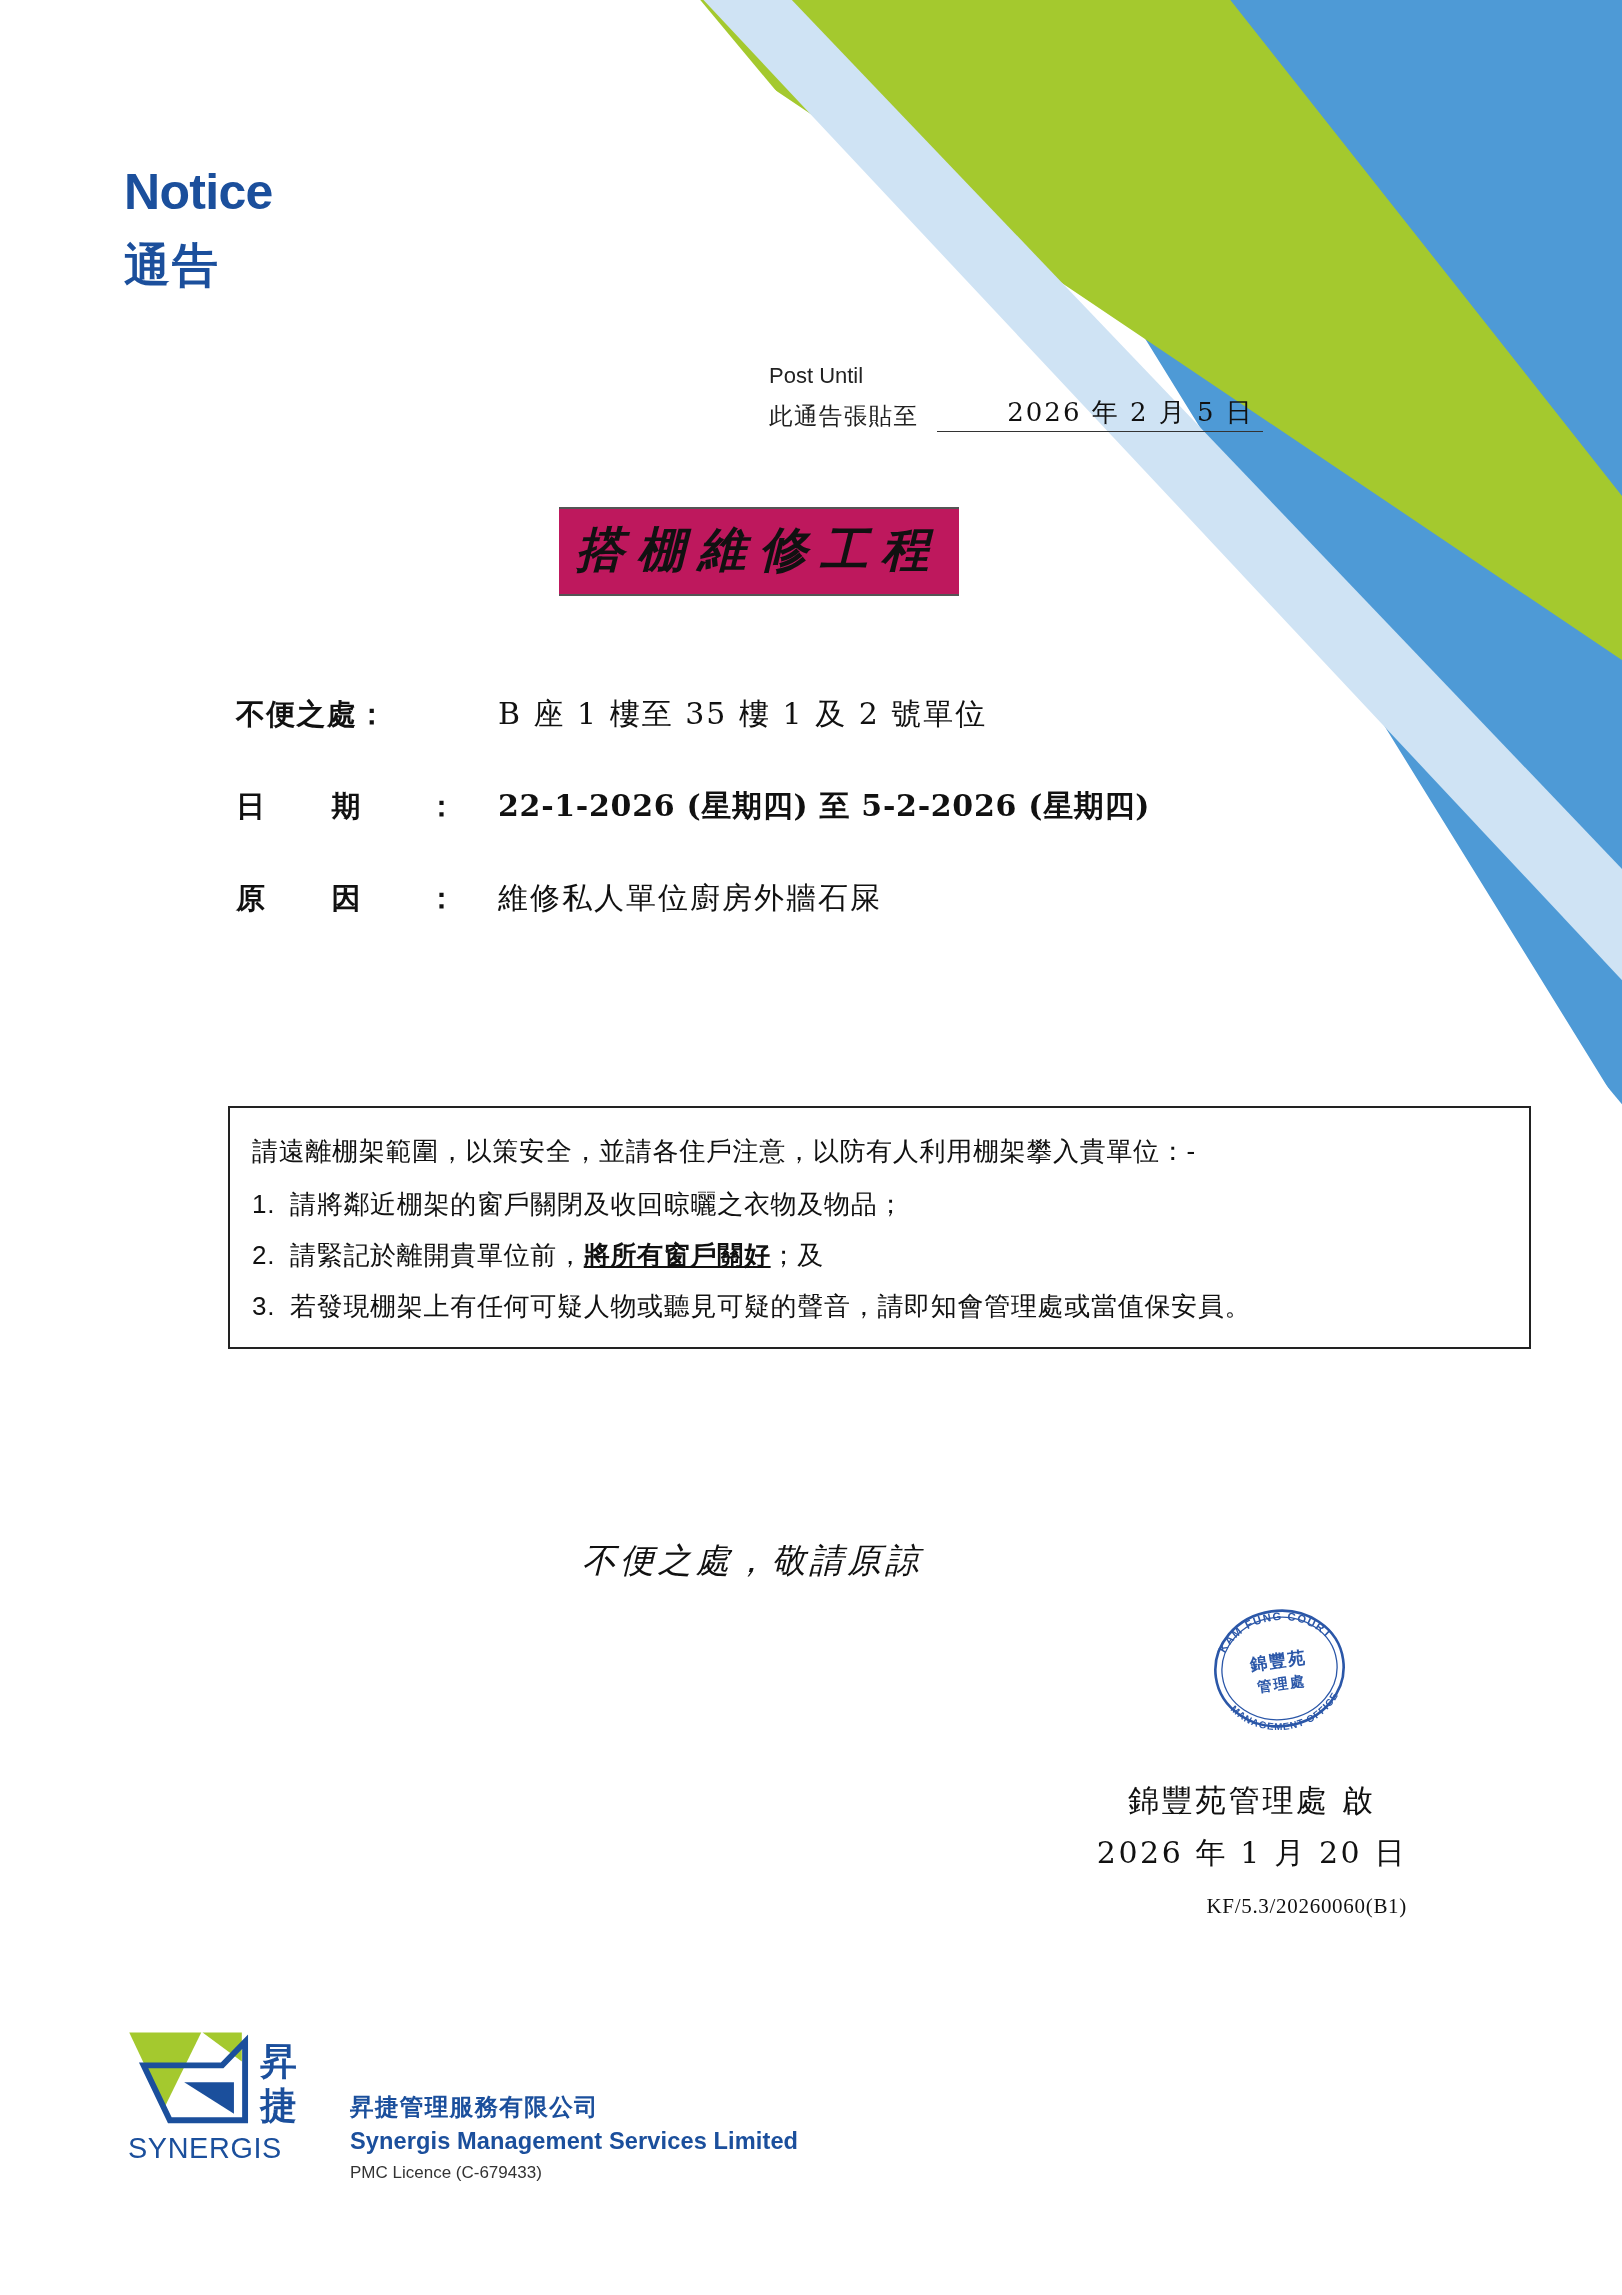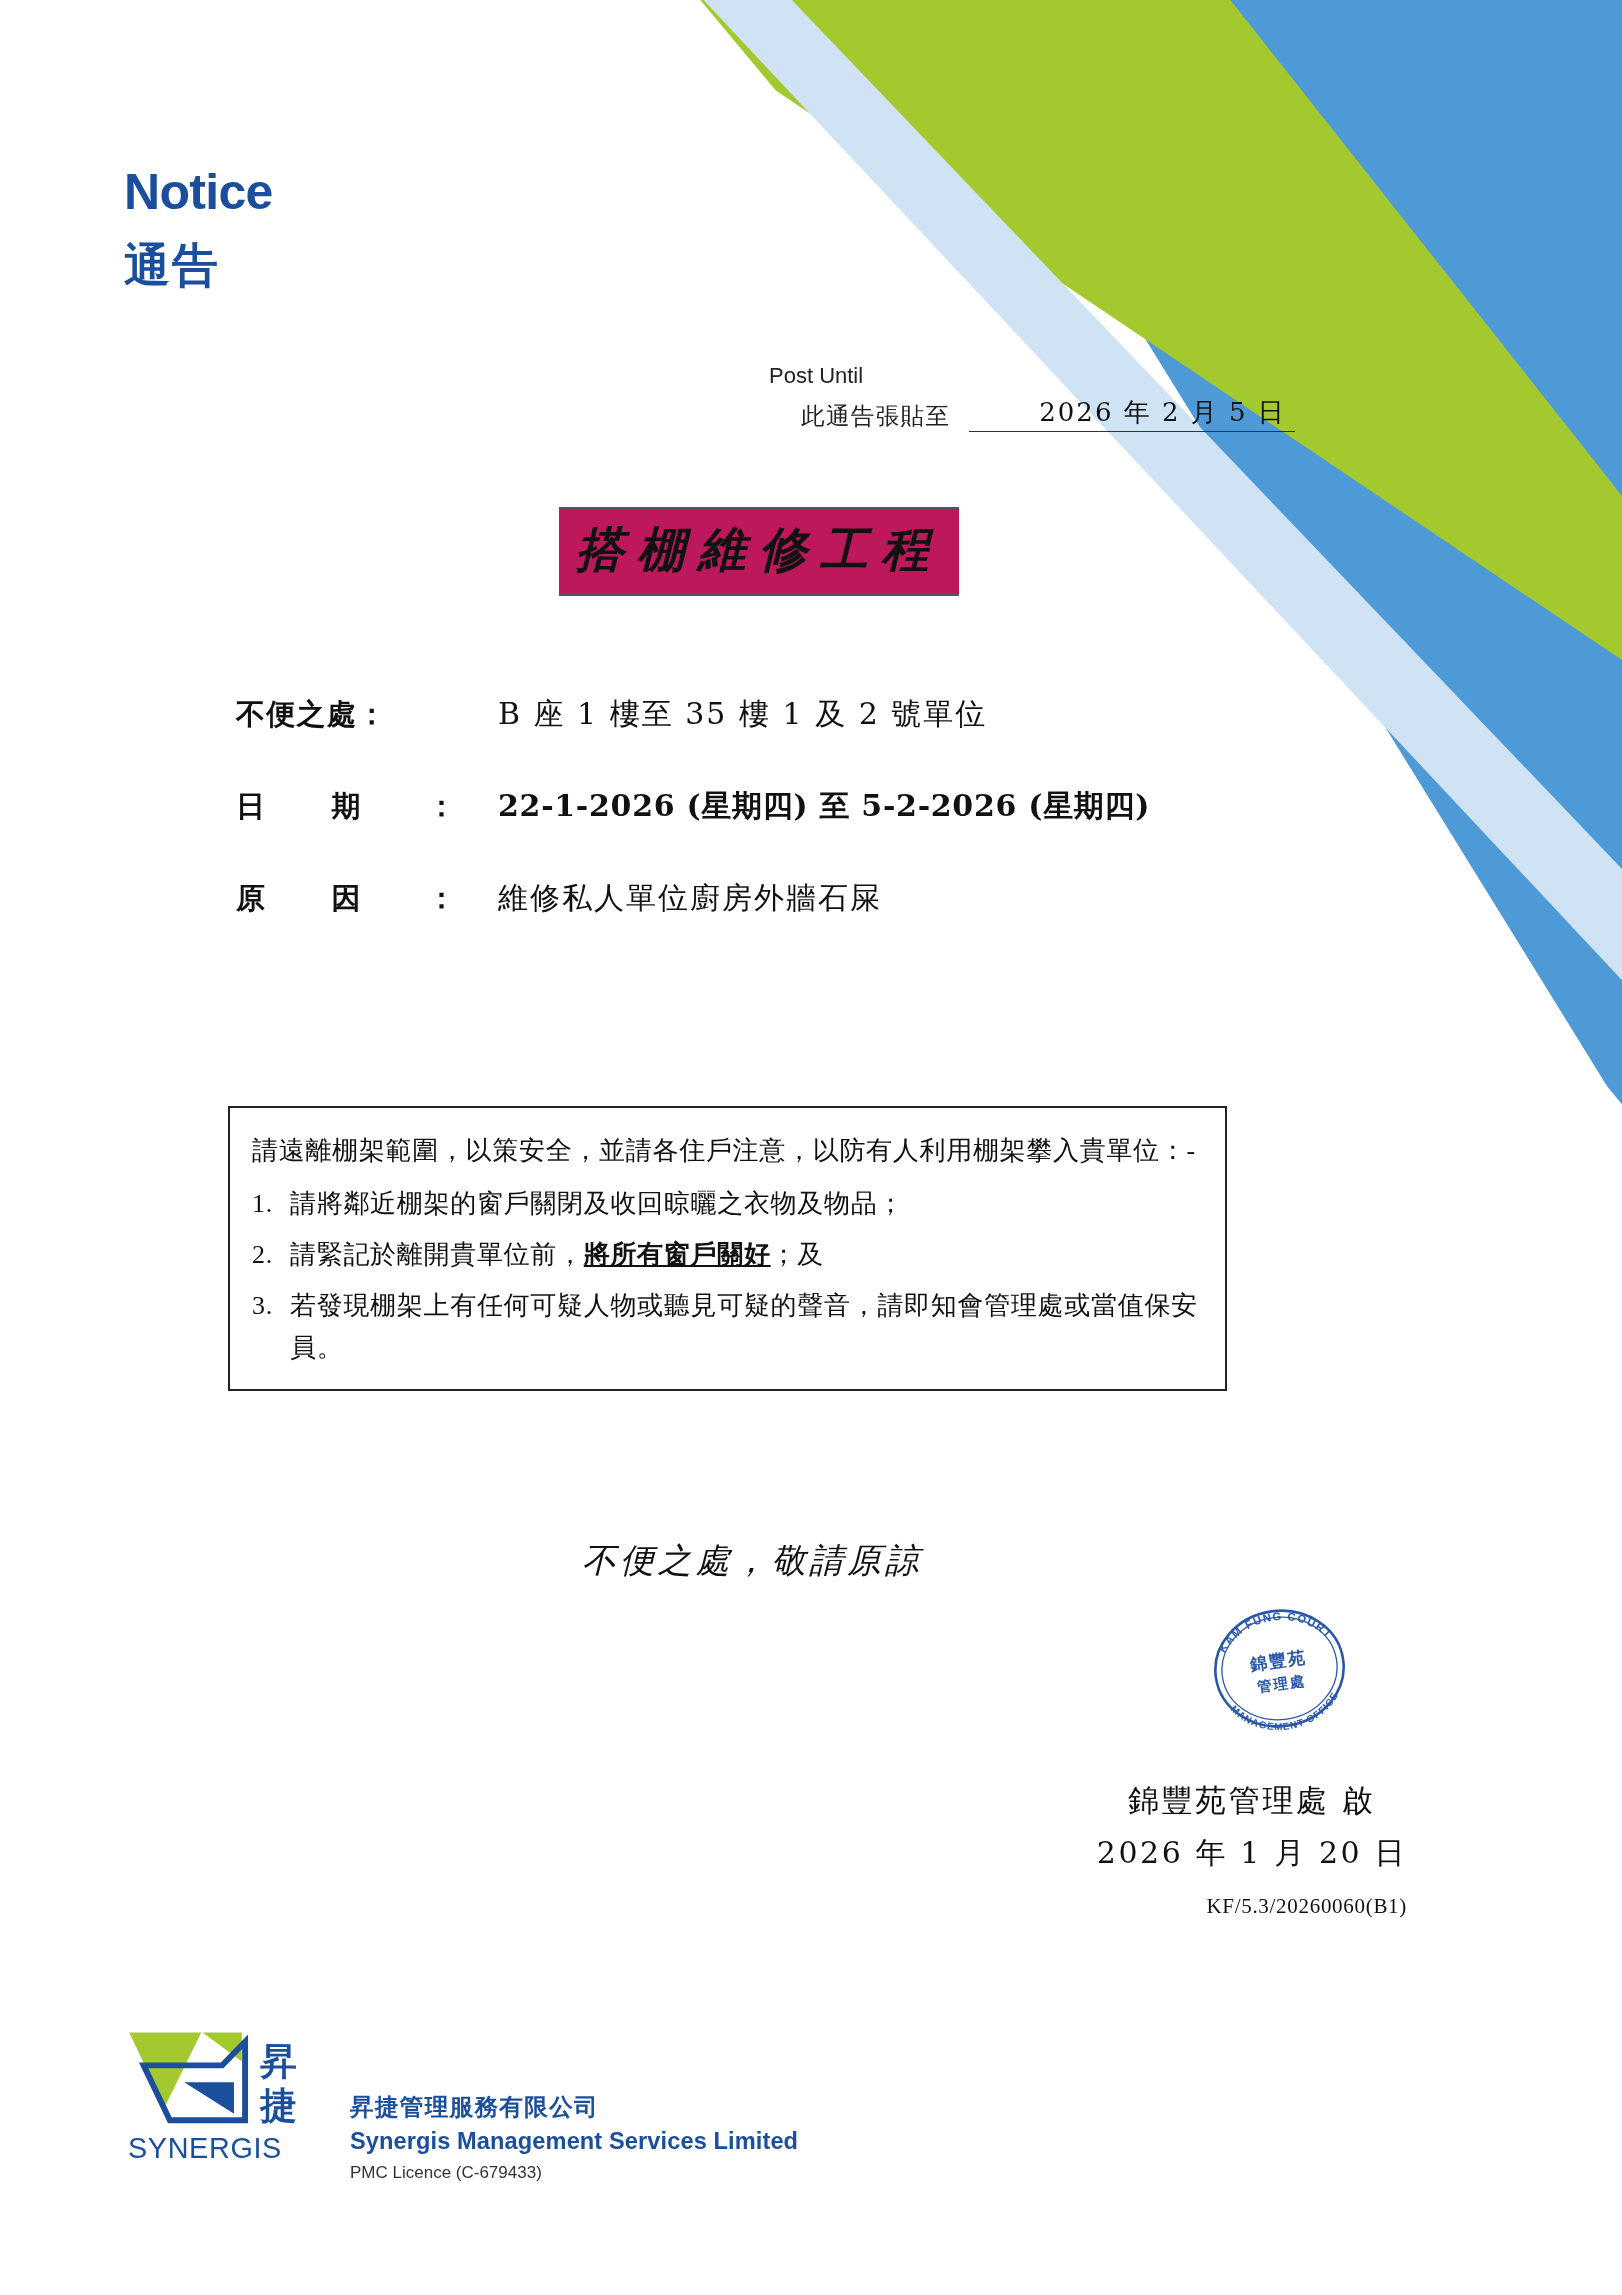--- a/index.html
+++ b/index.html
@@ -60,21 +60,20 @@
   .post-until .pu-en {
     font-family: "Liberation Sans", sans-serif;
     font-size: 22px;
     color: #222;
     line-height: 1.35;
   }
   .post-until .pu-row {
     display: flex;
     align-items: flex-end;
     margin-top: 3.9px;
-    margin-left: 32px;
   }
   .post-until .pu-zh {
     font-family: "DejaVu Serif", "Liberation Serif", serif;
     font-size: 23.6px;
     color: #222;
     letter-spacing: 1.3px;
     white-space: nowrap;
   }
   .post-until .pu-date {
     font-family: "DejaVu Serif", "Liberation Serif", serif;
@@ -146,25 +145,25 @@
   .field-value.bold {
     font-weight: bold;
     letter-spacing: 0.7px;
   }
 
   
   .warn-box {
     position: absolute;
     left: 228px;
     top: 1106px;
-    width: 999px;
+    width: 1303px;
     border: 2px solid #222;
     box-sizing: border-box;
     padding: 22px 19.6px 19.6px 22px;
-    font-family: Liberation Serif, serif;
+    font-family: Liberation Sans, sans-serif;
     font-size: 26px;
     color: #111;
     line-height: 1.62;
     letter-spacing: 0.7px;
   }
   .warn-lead {
     margin: 0 0 10.5px 0;
   }
   .warn-list {
     margin: 0;

